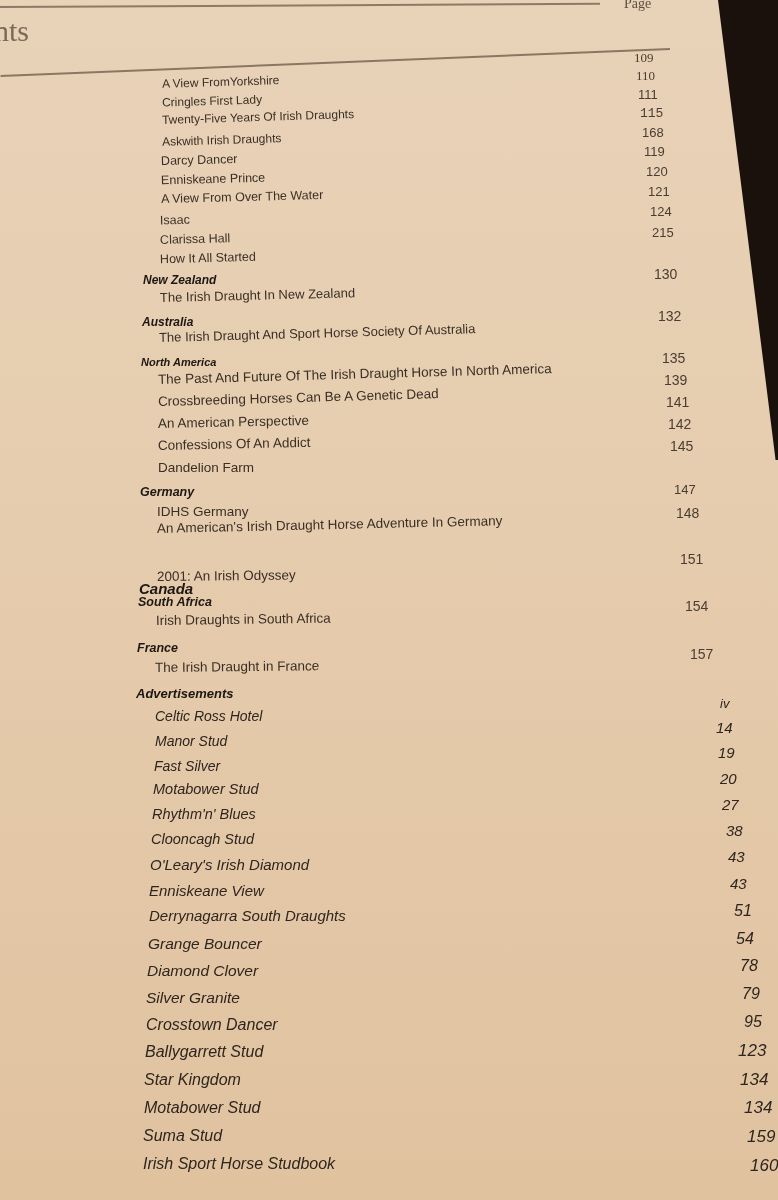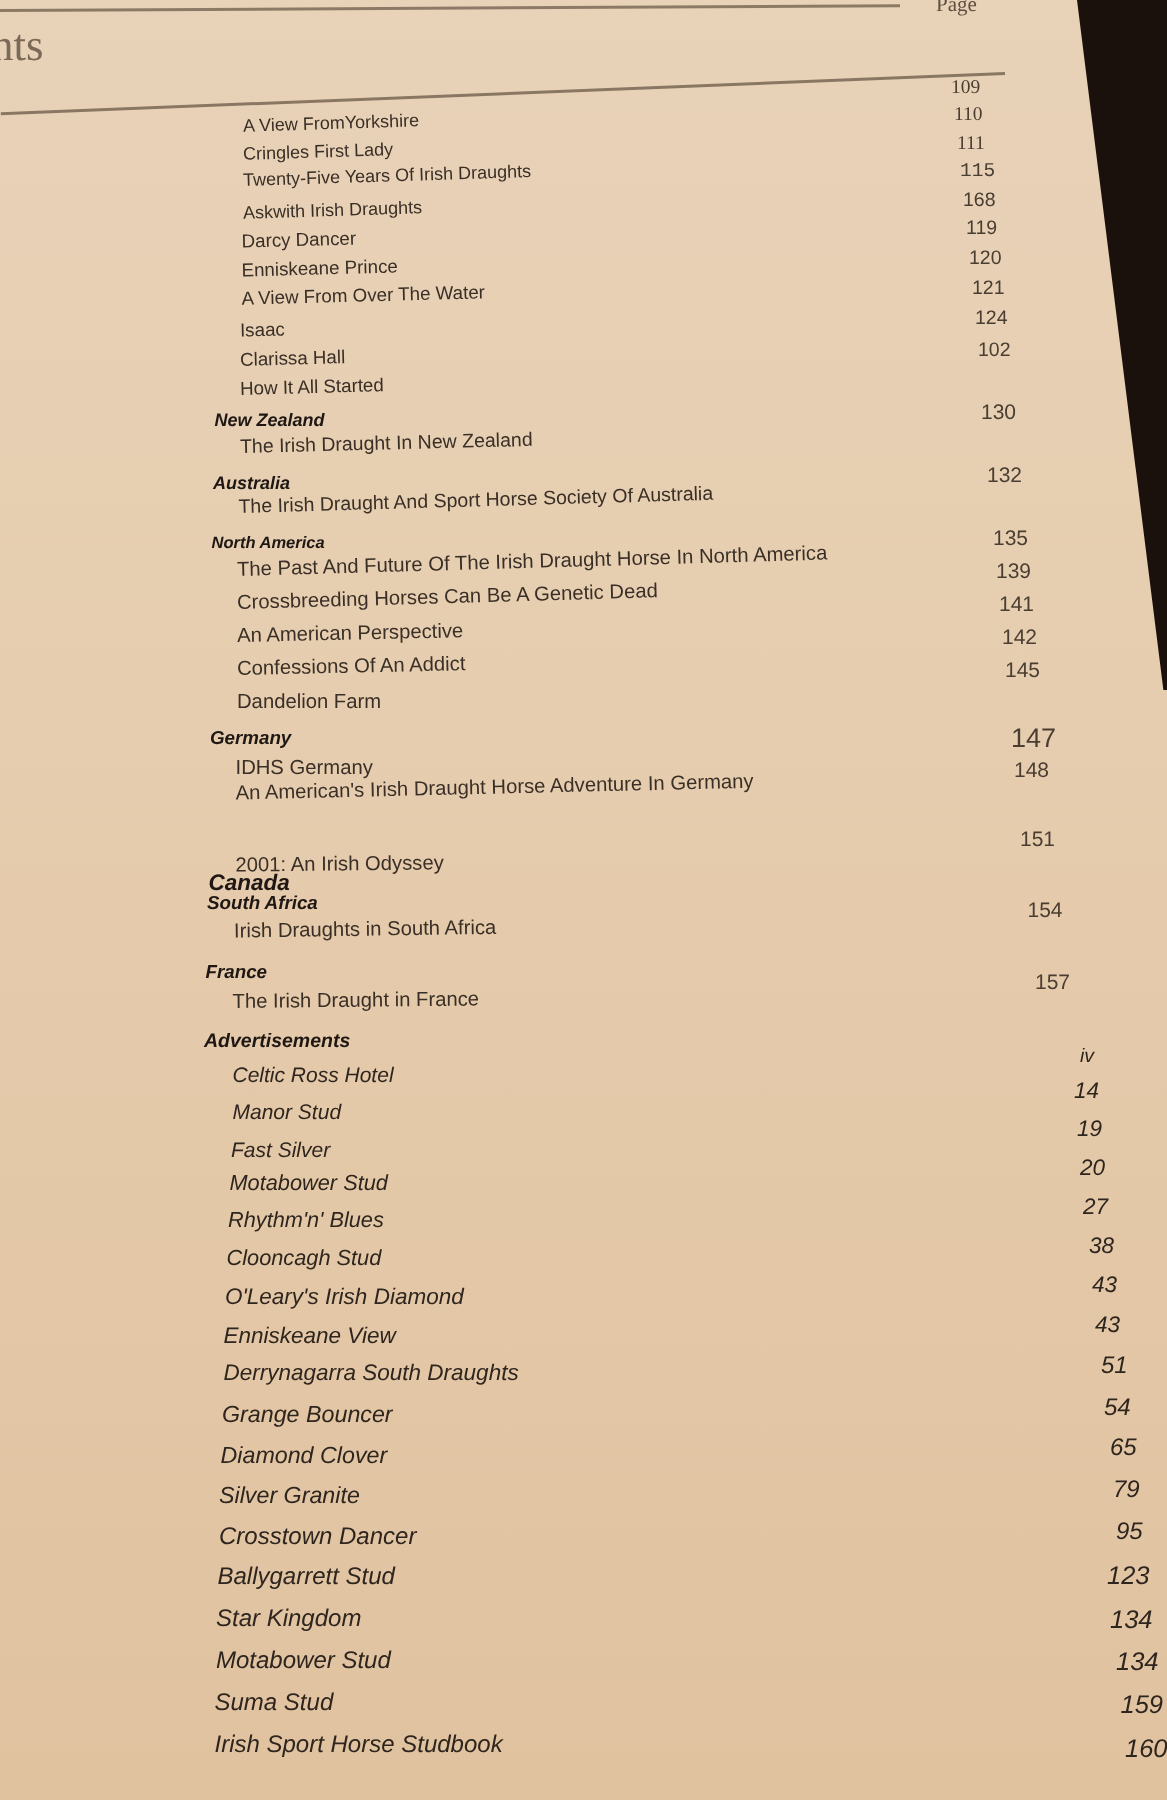--- a/index.html
+++ b/index.html
@@ -54,28 +54,28 @@
   <div class="row" style="left:162px;top:133px;font-size:12px;transform:rotate(-1.8deg)">Askwith Irish Draughts</div>
   <div class="row" style="left:161px;top:153px;font-size:12.5px;transform:rotate(-1.5deg)">Darcy Dancer</div>
   <div class="row" style="left:161px;top:172px;font-size:12.5px;transform:rotate(-1.5deg)">Enniskeane Prince</div>
   <div class="row" style="left:161px;top:190px;font-size:12.5px;transform:rotate(-1.5deg)">A View From Over The Water</div>
   <div class="row" style="left:160px;top:213px;font-size:12.5px;transform:rotate(-1.5deg)">Isaac</div>
   <div class="row" style="left:160px;top:232px;font-size:12.5px;transform:rotate(-1.5deg)">Clarissa Hall</div>
   <div class="row" style="left:160px;top:251px;font-size:12.5px;transform:rotate(-1.5deg)">How It All Started</div>
 
   <div class="num" style="left:634px;top:50px;font-family:'Liberation Serif',serif;font-size:13px">109</div>
   <div class="num" style="left:636px;top:68px;font-family:'Liberation Serif',serif;font-size:13px">110</div>
-  <div class="num" style="left:638px;top:87px;font-family:Liberation Serif, serif;font-size:13px">111</div>
+  <div class="num" style="left:638px;top:87px;font-family:Liberation Sans, sans-serif;font-size:13px">111</div>
   <div class="num" style="left:640px;top:106px;font-family:Liberation Mono, monospace;font-size:13px">115</div>
   <div class="num" style="left:642px;top:125px;font-size:13px">168</div>
   <div class="num" style="left:644px;top:144px;font-size:13px">119</div>
   <div class="num" style="left:646px;top:164px;font-size:13px">120</div>
   <div class="num" style="left:648px;top:184px;font-size:13px">121</div>
   <div class="num" style="left:650px;top:204px;font-size:13px">124</div>
-  <div class="num" style="left:652px;top:225px;font-size:13px">102</div>
+  <div class="num" style="left:652px;top:225px;font-size:13px">215</div>
 
   <div class="row sec" style="left:143px;top:273px;font-size:12px">New Zealand</div>
   <div class="row" style="left:160px;top:290px;font-size:13px;transform:rotate(-1.4deg);transform-origin:left">The Irish Draught In New Zealand</div>
   <div class="num" style="left:654px;top:266px;font-size:14px">130</div>
 
   <div class="row sec" style="left:142px;top:315px;font-size:12px">Australia</div>
   <div class="row" style="left:159px;top:330px;font-size:13px;transform:rotate(-1.6deg);transform-origin:left">The Irish Draught And Sport Horse Society Of Australia</div>
   <div class="num" style="left:658px;top:308px;font-size:14px">132</div>
 
   <div class="row sec" style="left:141px;top:356px;font-size:11px">North America</div>
@@ -86,21 +86,21 @@
   <div class="row" style="left:158px;top:460px;font-size:13.5px">Dandelion Farm</div>
   <div class="num" style="left:662px;top:350px;font-size:14px">135</div>
   <div class="num" style="left:664px;top:372px;font-size:14px">139</div>
   <div class="num" style="left:666px;top:394px;font-size:14px">141</div>
   <div class="num" style="left:668px;top:416px;font-size:14px">142</div>
   <div class="num" style="left:670px;top:438px;font-size:14px">145</div>
 
   <div class="row sec" style="left:140px;top:485px;font-size:12.5px">Germany</div>
   <div class="row" style="left:157px;top:504px;font-size:13.5px">IDHS Germany</div>
   <div class="row" style="left:157px;top:521px;font-size:13.5px;transform:rotate(-1.3deg);transform-origin:left">An American's Irish Draught Horse Adventure In Germany</div>
-  <div class="num" style="left:674px;top:482px;font-size:18px">147</div>
+  <div class="num" style="left:674px;top:482px;font-size:13px">147</div>
   <div class="num" style="left:676px;top:505px;font-size:14px">148</div>
 
   <div class="row sec" style="left:139px;top:580px;font-size:15px">Canada</div>
   <div class="row" style="left:157px;top:569px;font-size:13.5px;transform:rotate(-0.6deg);transform-origin:left">2001: An Irish Odyssey</div>
   <div class="num" style="left:680px;top:551px;font-size:14px">151</div>
 
   <div class="row sec" style="left:138px;top:595px;font-size:12.5px">South Africa</div>
   <div class="row" style="left:156px;top:613px;font-size:13.5px;transform:rotate(-0.8deg);transform-origin:left">Irish Draughts in South Africa</div>
   <div class="num" style="left:685px;top:598px;font-size:14px">154</div>
 
@@ -132,21 +132,21 @@
   <div class="num ad" style="left:720px;top:696px;font-size:13px">iv</div>
   <div class="num ad" style="left:716px;top:719px;font-size:15px">14</div>
   <div class="num ad" style="left:718px;top:744px;font-size:15px">19</div>
   <div class="num ad" style="left:720px;top:770px;font-size:15px">20</div>
   <div class="num ad" style="left:722px;top:796px;font-size:15px">27</div>
   <div class="num ad" style="left:726px;top:822px;font-size:15px">38</div>
   <div class="num ad" style="left:728px;top:848px;font-size:15px">43</div>
   <div class="num ad" style="left:730px;top:875px;font-size:15px">43</div>
   <div class="num ad" style="left:734px;top:902px;font-size:16px">51</div>
   <div class="num ad" style="left:736px;top:930px;font-size:16px">54</div>
-  <div class="num ad" style="left:740px;top:957px;font-size:16px">65</div>
+  <div class="num ad" style="left:740px;top:957px;font-size:16px">78</div>
   <div class="num ad" style="left:742px;top:985px;font-size:16px">79</div>
   <div class="num ad" style="left:744px;top:1013px;font-size:16px">95</div>
   <div class="num ad" style="left:738px;top:1041px;font-size:17px">123</div>
   <div class="num ad" style="left:740px;top:1070px;font-size:17px">134</div>
   <div class="num ad" style="left:744px;top:1098px;font-size:17px">134</div>
   <div class="num ad" style="left:747px;top:1127px;font-size:17px">159</div>
   <div class="num ad" style="left:750px;top:1156px;font-size:17px">160</div>
 </div>
 
 </body></html>

